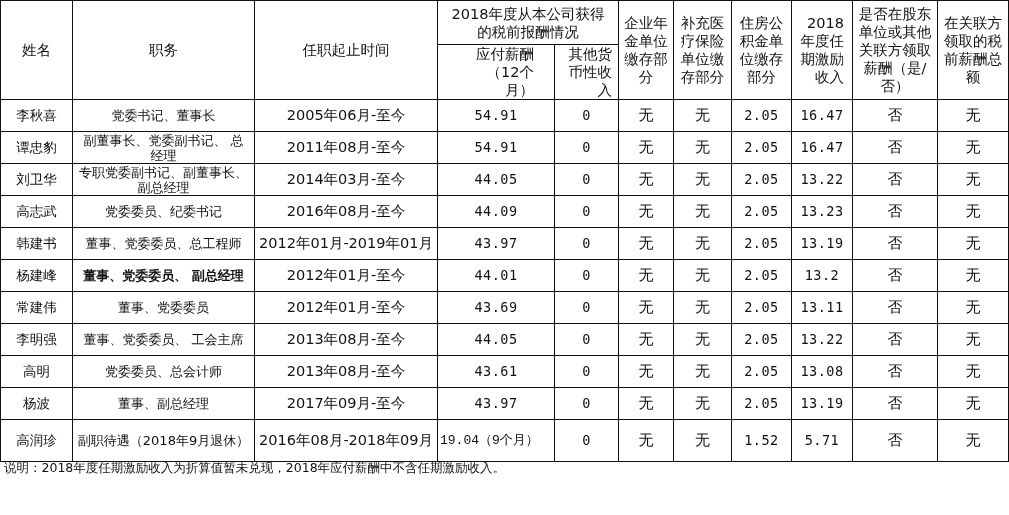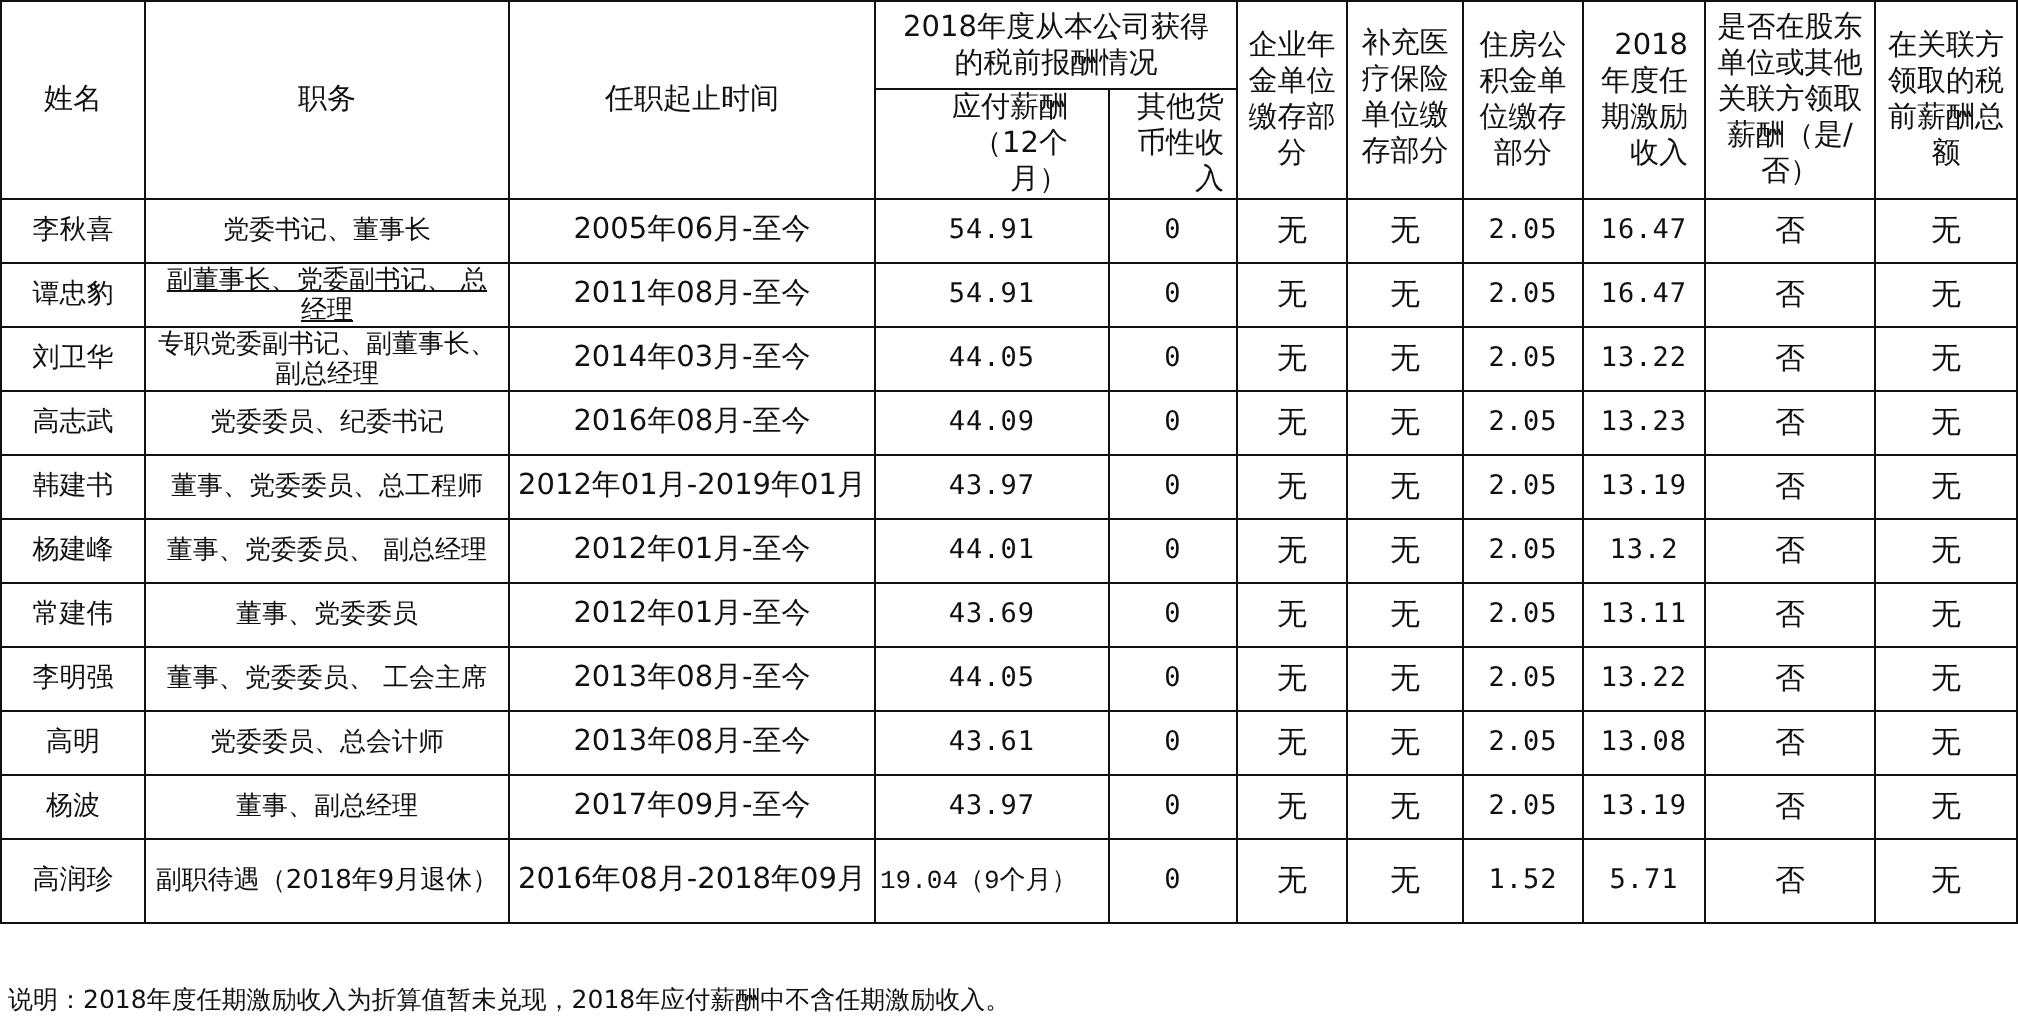--- a/index.html
+++ b/index.html
@@ -11,21 +11,21 @@
   th { font-size:14.5px; line-height:18px; }
   td { font-size:13px; line-height:15px; height:31px; }
   td.num { font-family:"DejaVu Sans Mono", "Liberation Mono", monospace; font-size:13.5px; letter-spacing:0.5px; }
   td.date { font-family:"DejaVu Sans", sans-serif; font-size:14.5px; }
   td.name { font-size:13.5px; }
   td.pos  { font-size:13px; }
   td.cn   { font-size:15px; }
   tr.hdr-top th { height:43px; }
   tr.hdr-sub th { height:51px;text-align:right; }
   tr.tall td { height:41px; }
-  .note { position:absolute; left:4px; top:492px; font-size:12.5px; color:#111;
+  .note { position:absolute; left:4px; top:460px; font-size:12.5px; color:#111;
           font-family:"DejaVu Sans", sans-serif; }
 </style>
 </head>
 <body>
 
 <table class="salary">
   <colgroup>
     <col style="width:72px">
       <col style="width:182px">
       <col style="width:183px">
@@ -38,21 +38,21 @@
     <col style="width:85px">
       <col style="width:71px">
   </colgroup>
   <thead>
     <tr class="hdr-top">
       <th rowspan="2">姓名</th>
       <th rowspan="2">职务</th>
       <th rowspan="2">任职起止时间</th>
       <th colspan="2" style="padding:0 10px;">2018年度从本公司获得的税前报酬情况</th>
       <th rowspan="2" style="padding:0 5px;">企业年金单位缴存部分</th>
-      <th rowspan="2" style="padding:0 4px;font-family:Liberation Mono, monospace;">补充医疗保险单位缴存部分</th>
+      <th rowspan="2" style="padding:0 4px;">补充医疗保险单位缴存部分</th>
       <th rowspan="2" style="padding:0 4px;">住房公积金单位缴存部分</th>
       <th rowspan="2" style="padding:0 8px;text-align:right;">2018年度任期激励收入</th>
       <th rowspan="2" style="padding:0 2px;">是否在股东单位或其他关联方领取薪酬（是/否）</th>
       <th rowspan="2" style="padding:0 3px;">在关联方领取的税前薪酬总额</th>
     </tr>
     <tr class="hdr-sub">
       <th style="padding:0 20px;">应付薪酬（12个月）</th>
       <th style="padding:0 6px;">其他货币性收入</th>
     </tr>
   </thead>
@@ -65,21 +65,21 @@
         <td class="num">0</td>
         <td class="cn">无</td>
         <td class="cn">无</td>
         <td class="num">2.05</td>
         <td class="num">16.47</td>
         <td class="cn">否</td>
         <td class="cn">无</td>
       </tr>
       <tr>
         <td class="name">谭忠豹</td>
-        <td class="pos" style="padding: 0px 4px; text-decoration: underline;">副董事长、党委副书记、 总经理</td>
+        <td class="pos" style="padding: 0px 4px;">副董事长、党委副书记、 总经理</td>
         <td class="date">2011年08月-至今</td>
         <td class="num">54.91</td>
         <td class="num">0</td>
         <td class="cn">无</td>
         <td class="cn">无</td>
         <td class="num">2.05</td>
         <td class="num">16.47</td>
         <td class="cn">否</td>
         <td class="cn">无</td>
       </tr>
@@ -117,21 +117,21 @@
         <td class="num">0</td>
         <td class="cn">无</td>
         <td class="cn">无</td>
         <td class="num">2.05</td>
         <td class="num">13.19</td>
         <td class="cn">否</td>
         <td class="cn">无</td>
       </tr>
       <tr>
         <td class="name">杨建峰</td>
-        <td class="pos" style="padding: 0px 4px;">董事、党委委员、 副总经理</td>
+        <td class="pos" style="padding: 0px 4px; font-weight: bold;">董事、党委委员、 副总经理</td>
         <td class="date">2012年01月-至今</td>
         <td class="num">44.01</td>
         <td class="num">0</td>
         <td class="cn">无</td>
         <td class="cn">无</td>
         <td class="num">2.05</td>
         <td class="num">13.2</td>
         <td class="cn">否</td>
         <td class="cn">无</td>
       </tr>

